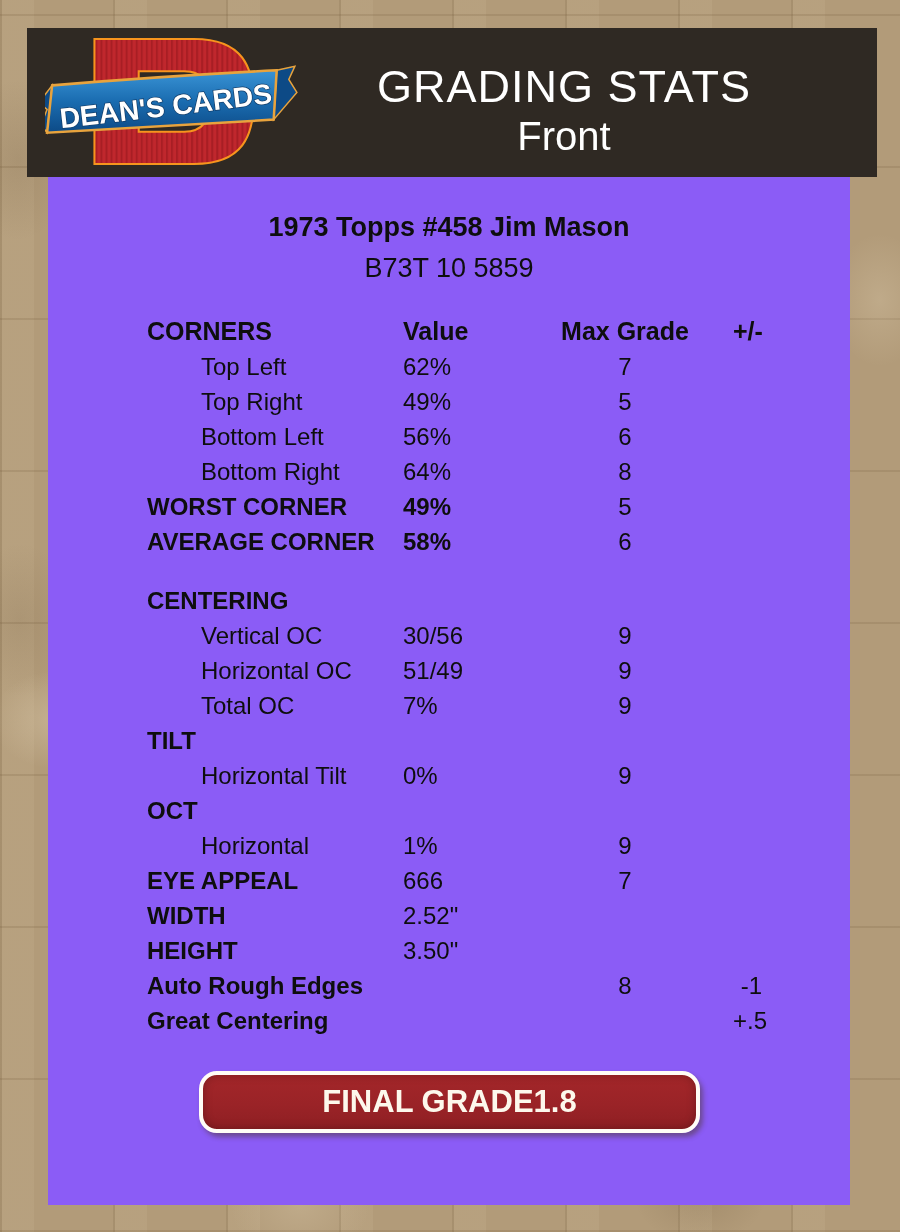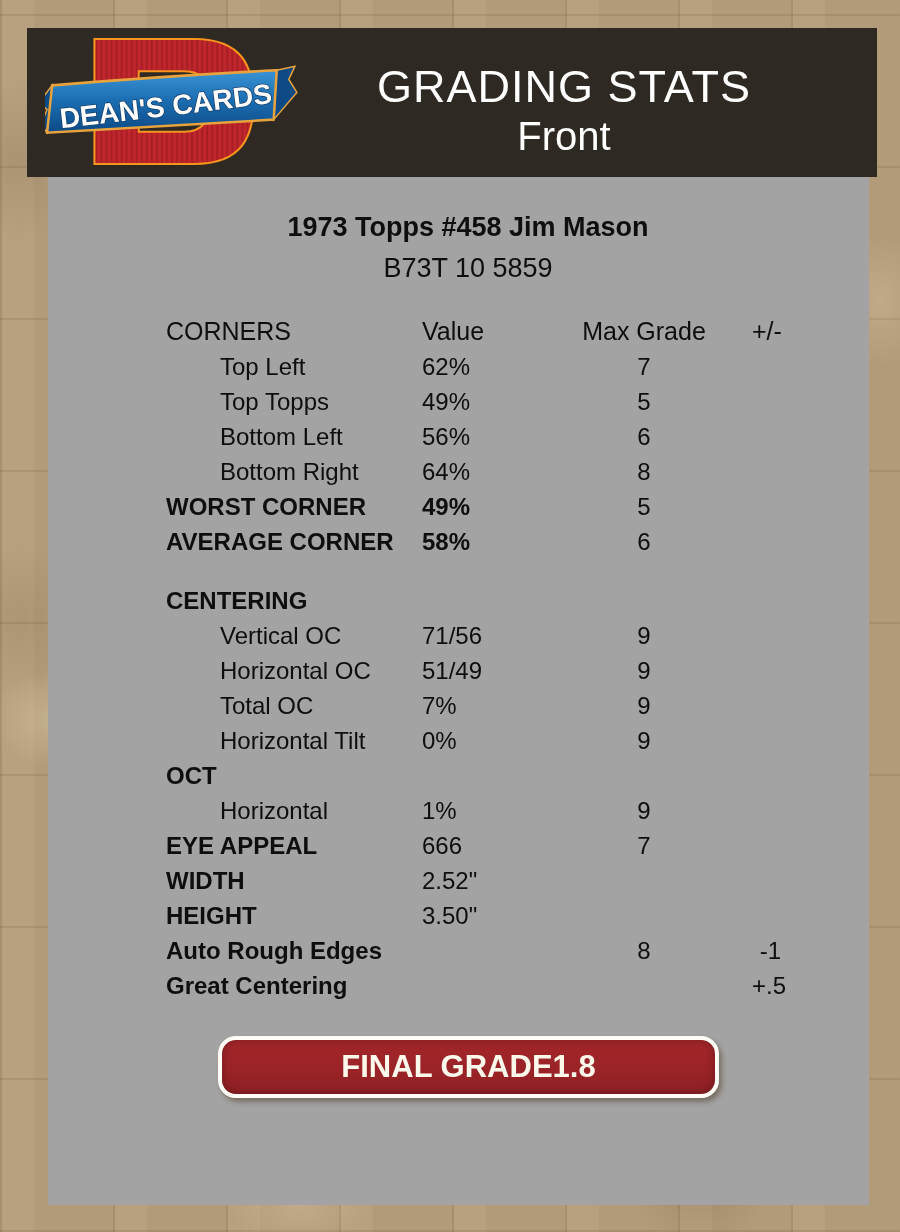--- a/index.html
+++ b/index.html
@@ -32,39 +32,38 @@
     text-align: center; color: #ffffff;
   }
   .header-title   { font-size: 45px; line-height: 46px; margin-top: 36px; font-weight: normal; letter-spacing: 1px; }
   .header-subtitle{ font-size: 40px; line-height: 36px; margin-top: 8px;  font-weight: normal; }
   .logo { position: absolute; left: 18px; top: 4px; }
 
   
   .panel {
     position: absolute; left: 48px; top: 177px;
     width: 802px; height: 1028px;
-    background: #a3a3a3;
-    padding-left: 19px;
+    background: #8b5cf6;
   }
   .card-title { margin: 36px 0 0; text-align: center; font-size: 27px; line-height: 28px; font-weight: bold; }
   .card-code  { margin: 13px 7px 0; text-align: center; font-size: 27px; line-height: 28px; }
 
   
   .table { margin-top: 32px; font-size: 24px; }
   .trow {
     display: grid;
     grid-template-columns: 256px 114px 216px 29px;
     padding-left: 99px;
     height: 35px; align-items: center;
     white-space: nowrap;
   }
   .c.value { }
   .c.max   { text-align: center; }
   .c.pm    { text-align: right; }
-  .thead .c { font-weight: normal; font-size: 25px; }
+  .thead .c { font-weight: bold; font-size: 25px; }
   .indent .label { padding-left: 54px; }
   .section .label, .bold-label .label { font-weight: bold; }
   .bold-value .value { font-weight: bold; }
   .gap { margin-top: 24px; }
 
   
   .final-grade {
     margin: 33px 0 0 151px;
     width: 501px; height: 62px; box-sizing: border-box;
     background: linear-gradient(#a32629, #9a2327 55%, #8e1f23);
@@ -128,21 +127,21 @@
       <div class="c pm">+/-</div>
     </div>
 
     <div class="trow indent">
       <div class="c label">Top Left</div>
       <div class="c value">62%</div>
       <div class="c max">7</div>
       <div class="c pm"></div>
     </div>
     <div class="trow indent">
-      <div class="c label">Top Topps</div>
+      <div class="c label">Top Right</div>
       <div class="c value">49%</div>
       <div class="c max">5</div>
       <div class="c pm"></div>
     </div>
     <div class="trow indent">
       <div class="c label">Bottom Left</div>
       <div class="c value">56%</div>
       <div class="c max">6</div>
       <div class="c pm"></div>
     </div>
@@ -165,34 +164,40 @@
       <div class="c pm"></div>
     </div>
     <div class="trow section gap">
       <div class="c label">CENTERING</div>
       <div class="c value"></div>
       <div class="c max"></div>
       <div class="c pm"></div>
     </div>
     <div class="trow indent">
       <div class="c label">Vertical OC</div>
-      <div class="c value">71/56</div>
+      <div class="c value">30/56</div>
       <div class="c max">9</div>
       <div class="c pm"></div>
     </div>
     <div class="trow indent">
       <div class="c label">Horizontal OC</div>
       <div class="c value">51/49</div>
       <div class="c max">9</div>
       <div class="c pm"></div>
     </div>
     <div class="trow indent">
       <div class="c label">Total OC</div>
       <div class="c value">7%</div>
       <div class="c max">9</div>
+      <div class="c pm"></div>
+    </div>
+    <div class="trow section">
+      <div class="c label">TILT</div>
+      <div class="c value"></div>
+      <div class="c max"></div>
       <div class="c pm"></div>
     </div>
     <div class="trow indent">
       <div class="c label">Horizontal Tilt</div>
       <div class="c value">0%</div>
       <div class="c max">9</div>
       <div class="c pm"></div>
     </div>
     <div class="trow section">
       <div class="c label">OCT</div>

